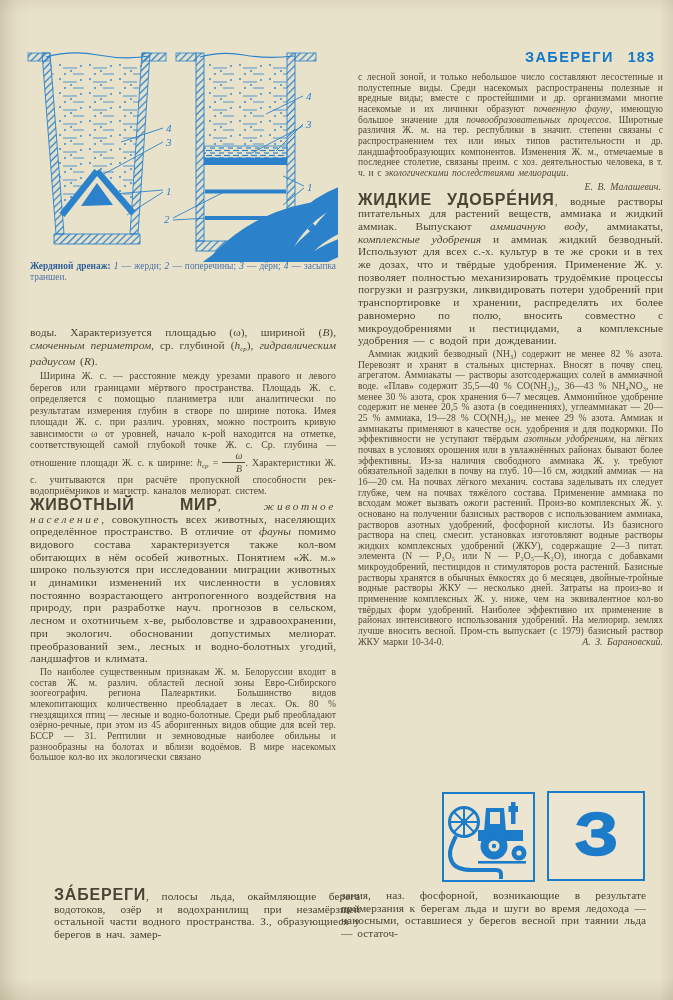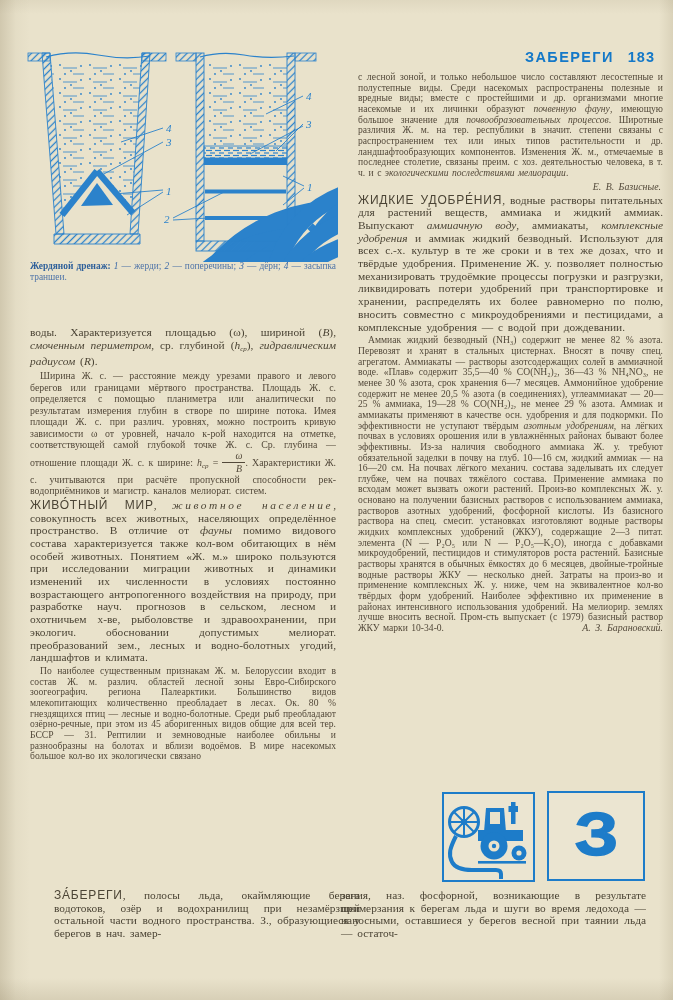--- a/index.html
+++ b/index.html
@@ -30,21 +30,21 @@
   .col{text-align:justify;}
   .left-col{left:30px;top:294px;width:306px;margin-top:32px;}
   .right-col{left:341px;top:72px;width:305px;margin-left:17px;}
   p{margin:0;}
   .big{font-size:11.4px;line-height:12.7px;word-spacing:2px;margin-bottom:2px;color:#4b4435;}
   .small{font-size:9.6px;line-height:10.65px;word-spacing:1px;margin-bottom:2px;color:#53493a;}
   .mid{font-size:9.9px;line-height:11.55px;word-spacing:1.5px;margin-bottom:2px;color:#53493a;}
   .indent{text-indent:10px;}
   .seg-i{font-style:italic;}
   .seg-b{font-weight:bold;}
-  .seg-hw{font-family:"Liberation Sans", sans-serif;font-weight:normal;font-size:12px;letter-spacing:.8px;}
+  .seg-hw{font-family:"Liberation Sans", sans-serif;font-weight:bold;font-size:16px;letter-spacing:.8px;}
   .seg-spc{letter-spacing:2.6px;font-style:italic;}
   .seg-sub{font-size:7px;vertical-align:-2px;font-style:italic;}
   .seg-sigr{float:right;font-style:italic;word-spacing:2px;}
   .frac{display:inline-block;text-align:center;vertical-align:-0.55em;line-height:1;font-style:italic;}
   .frac .num{display:block;border-bottom:.8px solid #53493a;padding:0 3px 1px;}
   .frac .den{display:block;padding-top:1px;}
   .sig{font-size:9.9px;font-style:italic;text-align:right;word-spacing:2px;margin:0 2px 2px 0;color:#53493a;}
   .bottom-left{left:30px;top:889px;width:306px;margin-left:24px;}
   .bottom-right{left:341px;top:889px;width:305px;}
   .divider-box{
@@ -160,21 +160,21 @@
 
   <div class="abs col left-col">
     <p class="big"><span>воды. Характеризуется площадью (ω), шириной (</span><span class="seg-i">B</span><span>), </span><span class="seg-i">смоченным периметром</span><span>, ср. глубиной (</span><span class="seg-i">h</span><span class="seg-sub">ср</span><span>), </span><span class="seg-i">гидравлическим радиусом</span><span> (</span><span class="seg-i">R</span><span>).</span></p>
     <p class="mid indent"><span>Ширина Ж. с. — расстояние между урезами правого и левого берегов или границами мёртвого пространства. Площадь Ж. с. определяется с помощью планиметра или аналитически по результатам измерения глубин в створе по ширине потока. Имея площади Ж. с. при различ. уровнях, можно построить кривую зависимости ω от уровней, начало к-рой находится на отметке, соответствующей самой глубокой точке Ж. с. Ср. глубина — отношение площади Ж. с. к ширине: </span><span class="seg-i">h</span><span class="seg-sub">ср</span><span> = </span><span class="frac"><span class="num">ω</span><span class="den">B</span></span><span>. Характеристики Ж. с. учитываются при расчёте пропускной способности рек-водоприёмников и магистр. каналов мелиорат. систем.</span></p>
     <p class="big"><span class="seg-hw">ЖИВО́ТНЫЙ МИР</span><span>, </span><span class="seg-spc">животное население</span><span>, совокупность всех животных, населяющих определённое пространство. В отличие от </span><span class="seg-i">фауны</span><span> помимо видового состава характеризуется также кол-вом обитающих в нём особей животных. Понятием «Ж. м.» широко пользуются при исследовании миграции животных и динамики изменений их численности в условиях постоянно возрастающего антропогенного воздействия на природу, при разработке науч. прогнозов в сельском, лесном и охотничьем х-ве, рыболовстве и здравоохранении, при экологич. обосновании допустимых мелиорат. преобразований зем., лесных и водно-болотных угодий, ландшафтов и климата.</span></p>
     <p class="small indent"><span>По наиболее существенным признакам Ж. м. Белоруссии входит в состав Ж. м. различ. областей лесной зоны Евро-Сибирского зоогеографич. региона Палеарктики. Большинство видов млекопитающих количественно преобладает в лесах. Ок. 80 % гнездящихся птиц — лесные и водно-болотные. Среди рыб преобладают озёрно-речные, при этом из 45 аборигенных видов общие для всей тер. БССР — 31. Рептилии и земноводные наиболее обильны и разнообразны на болотах и вблизи водоёмов. В мире насекомых большое кол-во их экологически связано</span></p>
   </div>
 
   <div class="abs col right-col">
     <p class="small"><span>с лесной зоной, и только небольшое число составляют лесостепные и полустепные виды. Среди насекомых распространены полезные и вредные виды; вместе с простейшими и др. организмами многие насекомые и их личинки образуют </span><span class="seg-i">почвенную фауну</span><span>, имеющую большое значение для </span><span class="seg-i">почвообразовательных процессов</span><span>. Широтные различия Ж. м. на тер. республики в значит. степени связаны с распространением тех или иных типов растительности и др. ландшафтообразующих компонентов. Изменения Ж. м., отмечаемые в последнее столетие, связаны преим. с хоз. деятельностью человека, в т. ч. и с </span><span class="seg-i">экологическими последствиями мелиорации</span><span>.</span></p>
-    <div class="sig">Е. В. Базисные.</div>
+    <div class="sig">Е. В. Малашевич.</div>
     <p class="big"><span class="seg-hw">ЖИДКИЕ УДОБРЕ́НИЯ</span><span>, водные растворы питательных для растений веществ, аммиака и жидкий аммиак. Выпускают </span><span class="seg-i">аммиачную воду</span><span>, аммиакаты, </span><span class="seg-i">комплексные удобрения</span><span> и аммиак жидкий безводный. Используют для всех с.-х. культур в те же сроки и в тех же дозах, что и твёрдые удобрения. Применение Ж. у. позволяет полностью механизировать трудоёмкие процессы погрузки и разгрузки, ликвидировать потери удобрений при транспортировке и хранении, распределять их более равномерно по полю, вносить совместно с микроудобрениями и пестицидами, а комплексные удобрения — с водой при дождевании.</span></p>
     <p class="small indent"><span>Аммиак жидкий безводный (NH₃) содержит не менее 82 % азота. Перевозят и хранят в стальных цистернах. Вносят в почву спец. агрегатом. Аммиакаты — растворы азотсодержащих солей в аммиачной воде. «Плав» содержит 35,5—40 % CO(NH₂)₂, 36—43 % NH₄NO₃, не менее 30 % азота, срок хранения 6—7 месяцев. Аммонийное удобрение содержит не менее 20,5 % азота (в соединениях), углеаммиакат — 20—25 % аммиака, 19—28 % CO(NH₂)₂, не менее 29 % азота. Аммиак и аммиакаты применяют в качестве осн. удобрения и для подкормки. По эффективности не уступают твёрдым </span><span class="seg-i">азотным удобрениям</span><span>, на лёгких почвах в условиях орошения или в увлажнённых районах бывают более эффективны. Из-за наличия свободного аммиака Ж. у. требуют обязательной заделки в почву на глуб. 10—16 см, жидкий аммиак — на 16—20 см. На почвах лёгкого механич. состава заделывать их следует глубже, чем на почвах тяжёлого состава. Применение аммиака по всходам может вызвать ожоги растений. Произ-во комплексных Ж. у. основано на получении базисных растворов с использованием аммиака, растворов азотных удобрений, фосфорной кислоты. Из базисного раствора на спец. смесит. установках изготовляют водные растворы жидких комплексных удобрений (ЖКУ), содержащие 2—3 питат. элемента (N — P₂O₅ или N — P₂O₅—K₂O), иногда с добавками микроудобрений, пестицидов и стимуляторов роста растений. Базисные растворы хранятся в обычных ёмкостях до 6 месяцев, двойные-тройные водные растворы ЖКУ — несколько дней. Затраты на произ-во и применение комплексных Ж. у. ниже, чем на эквивалентное кол-во твёрдых форм удобрений. Наиболее эффективно их применение в районах интенсивного использования удобрений. На мелиорир. землях лучше вносить весной. Пром-сть выпускает (с 1979) базисный раствор ЖКУ марки 10-34-0.</span><span class="seg-sigr" style="font-size:9.9px;">А. З. Барановский.</span></p>
   </div>
 
   <div class="abs divider-box box-tractor">
     <svg width="88" height="85" viewBox="0 0 88 85">
       <g fill="#1d7cc9" stroke="#1d7cc9">
         <circle cx="20" cy="28" r="14.5" fill="none" stroke-width="3"></circle>
         <circle cx="20" cy="28" r="3.2" stroke="none"></circle>
         <line x1="20" y1="14" x2="20" y2="42" stroke-width="2"></line>

